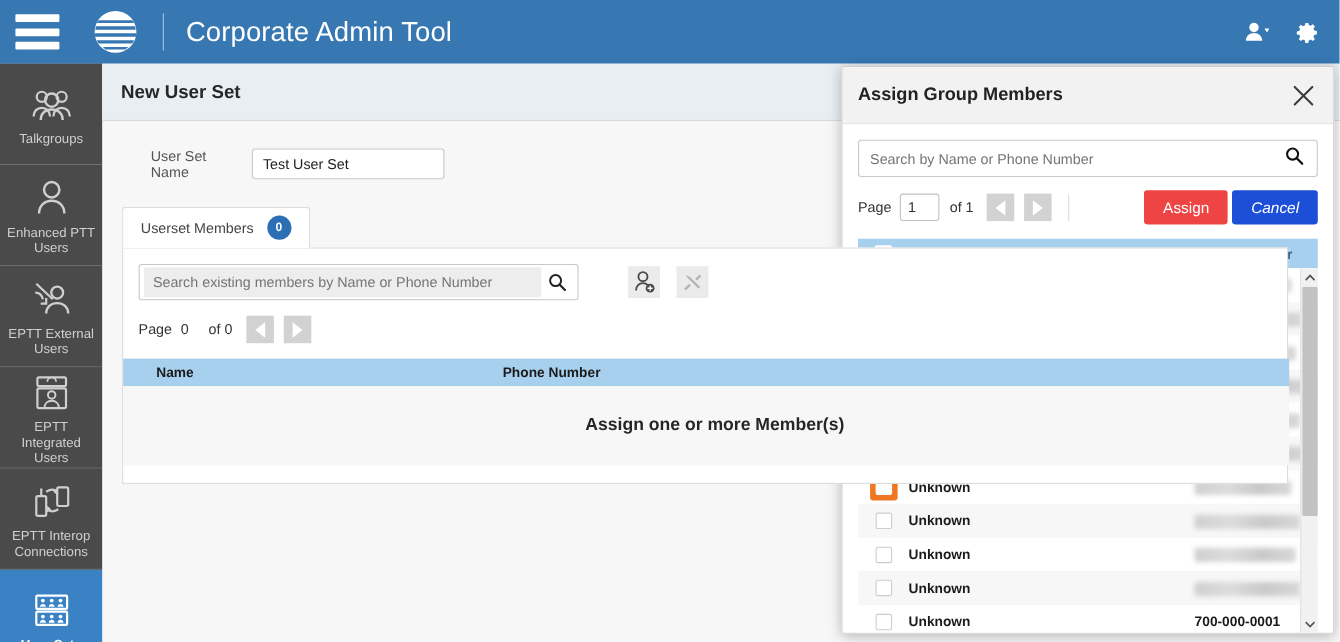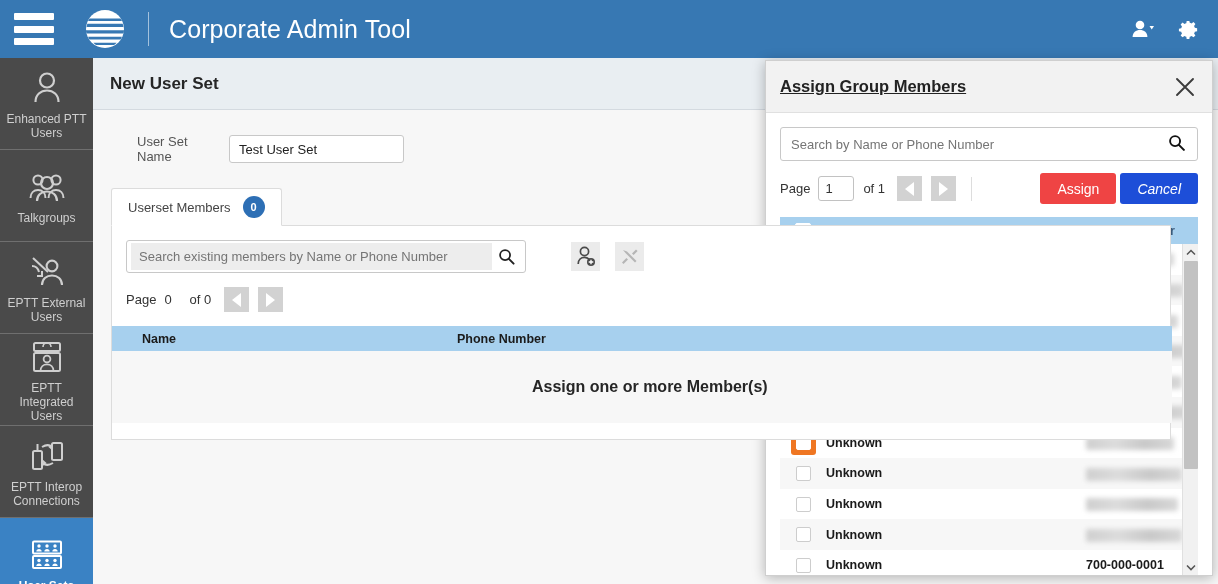--- a/index.html
+++ b/index.html
@@ -195,21 +195,21 @@
     border: 1px solid #cfcfcf;
     box-shadow: 0 2px 12px rgba(0,0,0,0.28);
     overflow: hidden;
   }
   .modal-head {
     height: 52px; background: #f2f2f2;
     border-bottom: 1px solid #e0e0e0;
     display: flex; align-items: center; justify-content: space-between;
     padding: 0 16px 0 14px;
   }
-  .modal-title { font-size: 16.5px; font-weight: bold; color: #222; text-decoration: underline; }
+  .modal-title { font-size: 16.5px; font-weight: bold; color: #222; }
   .close-x { cursor: pointer; display: flex; }
   .modal-body { padding: 14px 14px 0 14px; background: #ffffff; }
   .m-search {
     width: 418px; height: 34px;
     border: 1px solid #c8c8c8; border-radius: 3px;
     display: flex; align-items: center; padding: 0 12px 0 8px;
     background: #ffffff;
   }
   .m-search input {
     flex: 1; border: none; outline: none; font-size: 13px;
@@ -340,40 +340,40 @@
           </svg>
         </span>
       </div>
     </div>
   </div>
 
   <div class="sidebar">
 
     <div class="side-item">
       <span class="si-icon">
-        <svg width="30" height="34" viewBox="0 0 30 34">
-          <circle cx="15" cy="9.5" r="7" fill="none" stroke="#cfcfcf" stroke-width="2.2"></circle>
-          <path d="M3.5 31 c0-7.2 5.2-11.5 11.5-11.5 s11.5 4.3 11.5 11.5" fill="none" stroke="#cfcfcf" stroke-width="2.2"></path>
-        </svg>
-      </span>
-      <span class="si-label">Enhanced PTT Users</span>
-    </div>
-
-    <div class="side-item">
-      <span class="si-icon">
         <svg width="36" height="34" viewBox="0 0 36 34">
           <circle cx="9" cy="10" r="4.6" fill="none" stroke="#cfcfcf" stroke-width="2"></circle>
           <circle cx="27" cy="10" r="4.6" fill="none" stroke="#cfcfcf" stroke-width="2"></circle>
           <circle cx="18" cy="13" r="6" fill="none" stroke="#cfcfcf" stroke-width="2.2"></circle>
           <path d="M1.5 28 c0-5 3.3-8 7.5-8 s7.5 3 7.5 8" fill="none" stroke="#cfcfcf" stroke-width="2"></path>
           <path d="M19.5 28 c0-5 3.3-8 7.5-8 s7.5 3 7.5 8" fill="none" stroke="#cfcfcf" stroke-width="2"></path>
           <path d="M8 31 c0-6 4.4-9.5 10-9.5 s10 3.5 10 9.5" fill="none" stroke="#cfcfcf" stroke-width="2.2"></path>
         </svg>
       </span>
       <span class="si-label">Talkgroups</span>
+    </div>
+
+    <div class="side-item">
+      <span class="si-icon">
+        <svg width="30" height="34" viewBox="0 0 30 34">
+          <circle cx="15" cy="9.5" r="7" fill="none" stroke="#cfcfcf" stroke-width="2.2"></circle>
+          <path d="M3.5 31 c0-7.2 5.2-11.5 11.5-11.5 s11.5 4.3 11.5 11.5" fill="none" stroke="#cfcfcf" stroke-width="2.2"></path>
+        </svg>
+      </span>
+      <span class="si-label">Enhanced PTT Users</span>
     </div>
 
     <div class="side-item">
       <span class="si-icon">
         <svg width="36" height="34" viewBox="0 0 36 34">
           <circle cx="23" cy="11" r="5.4" fill="none" stroke="#cfcfcf" stroke-width="2.1"></circle>
           <path d="M13 30 c0-6 4.4-9.5 10-9.5 s10 3.5 10 9.5" fill="none" stroke="#cfcfcf" stroke-width="2.1"></path>
           <path d="M4 3 L19 17" stroke="#cfcfcf" stroke-width="2"></path>
           <path d="M3 11 c3 0 6 2 7 6" fill="none" stroke="#cfcfcf" stroke-width="2"></path>
           <path d="M13 16 l0 5 l-5 0" fill="none" stroke="#cfcfcf" stroke-width="2"></path>

